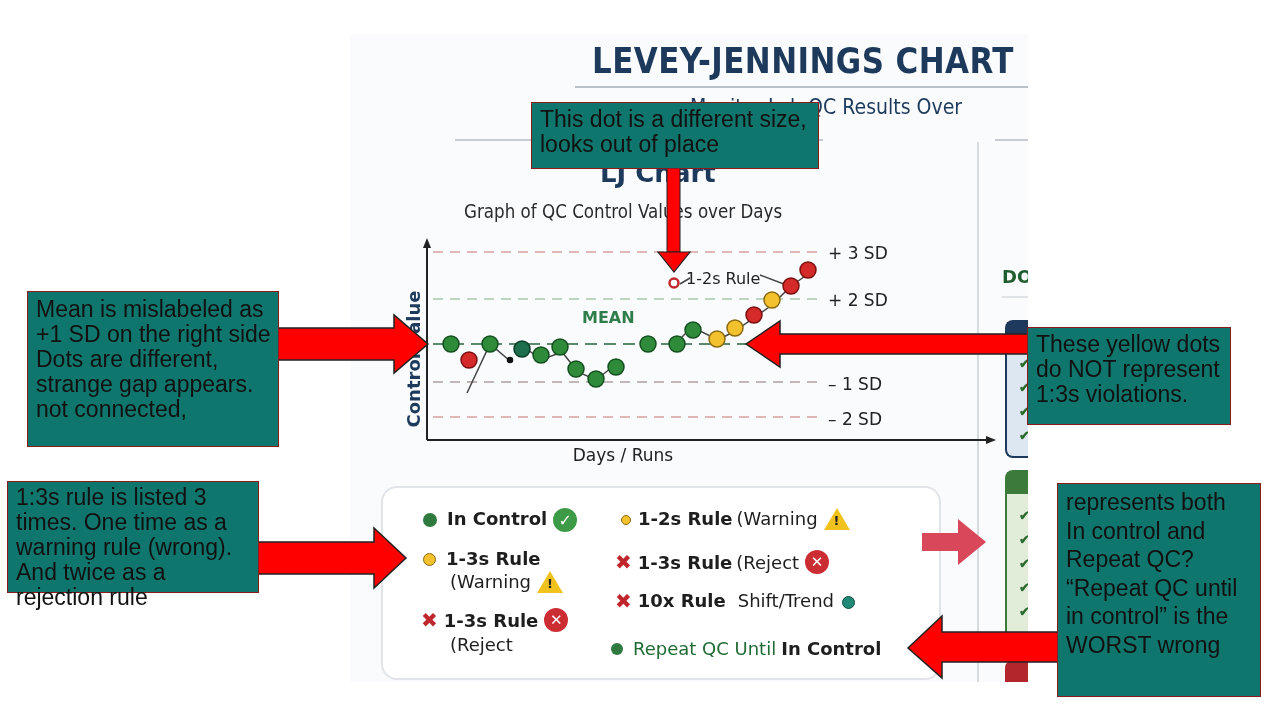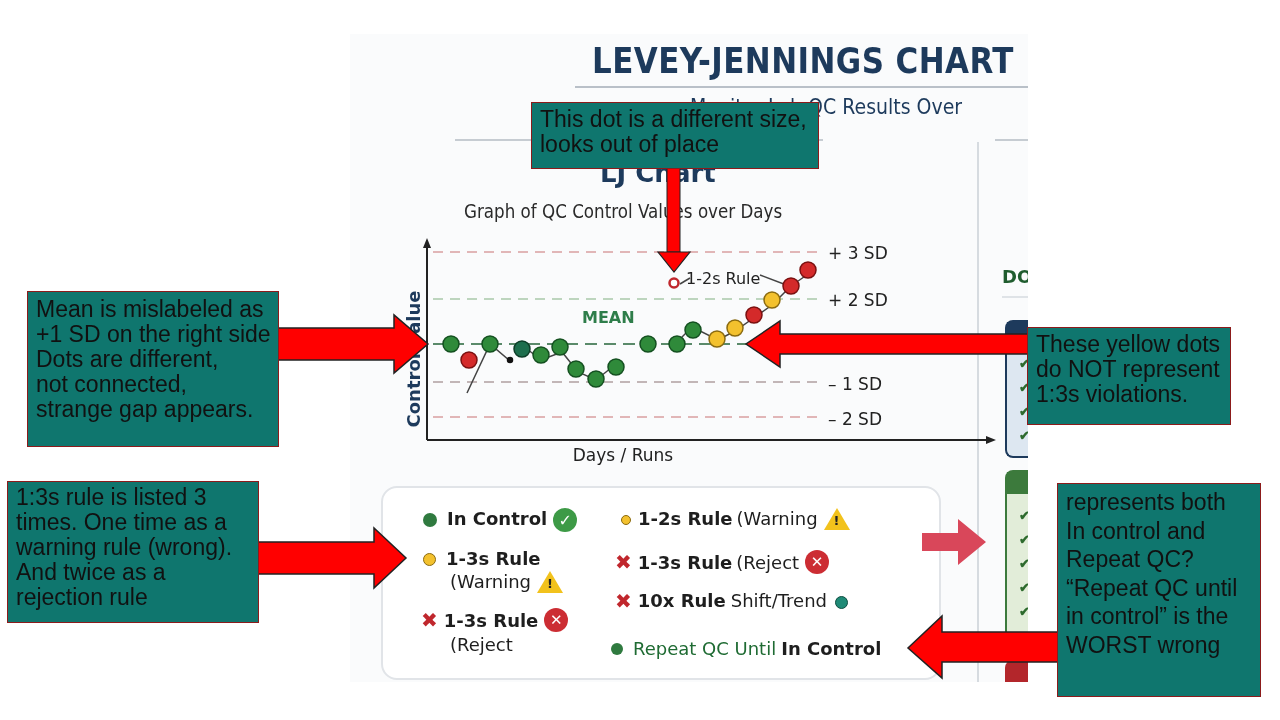--- a/index.html
+++ b/index.html
@@ -162,21 +162,21 @@
       </div>
       <div class="legend-item" style="left:232px; top:62px; align-items:center;">
         <span class="xmark">✖</span>
         <b>1-3s Rule</b>
         <span style="margin-left:4px;">(Reject</span>
         <span class="x-badge">✕</span>
       </div>
       <div class="legend-item" style="left:232px; top:102px; align-items:center;">
         <span class="xmark">✖</span>
         <b>10x Rule</b>
-        <span style="margin-left:5px;">Shift/Trend</span>
+        <span style="margin-left:12px;">Shift/Trend</span>
         <span class="dot teal-dot"></span>
       </div>
       <div class="legend-item" style="left:228px; top:150px;">
         <span class="dot dot-green" style="width:12px;height:12px;margin-top:5px;"></span>
         <span class="green-text">Repeat QC Until</span>
         <b style="margin-left:5px;">In Control</b>
       </div>
     </div>
 
     <svg class="pink-arrow" width="70" height="50">
@@ -229,31 +229,31 @@
 
   <div class="callout" style="left:531px; top:102px; width:288px; height:67px;">
     <span class="callout-line">This dot is a different size,</span>
     <span class="callout-line">looks out of place</span>
   </div>
 
   <div class="callout" style="left:27px; top:291px; width:252px; height:156px; padding-top:5px;">
     <span class="callout-line">Mean is mislabeled as</span>
     <span class="callout-line">+1 SD on the right side</span>
     <span class="callout-line">Dots are different,</span>
+    <span class="callout-line">strange gap appears.</span>
     <span class="callout-line">not connected,</span>
-    <span class="callout-line">strange gap appears.</span>
   </div>
 
   <div class="callout" style="left:1027px; top:327px; width:204px; height:98px;">
     <span class="callout-line">These yellow dots</span>
     <span class="callout-line">do NOT represent</span>
     <span class="callout-line">1:3s violations.</span>
   </div>
 
-  <div class="callout" style="left:7px; top:481px; width:252px; height:142px; padding-top:3px;">
+  <div class="callout" style="left:7px; top:481px; width:252px; height:112px; padding-top:3px;">
     <span class="callout-line">1:3s rule is listed 3</span>
     <span class="callout-line">times. One time as a</span>
     <span class="callout-line">warning rule (wrong).</span>
     <span class="callout-line">And twice as a</span>
     <span class="callout-line">rejection rule</span>
   </div>
 
   <div class="callout" style="left:1057px; top:483px; width:204px; height:214px; padding-top:4px; line-height:28.5px;">
     <span class="callout-line">represents both</span>
     <span class="callout-line">In control and</span>

